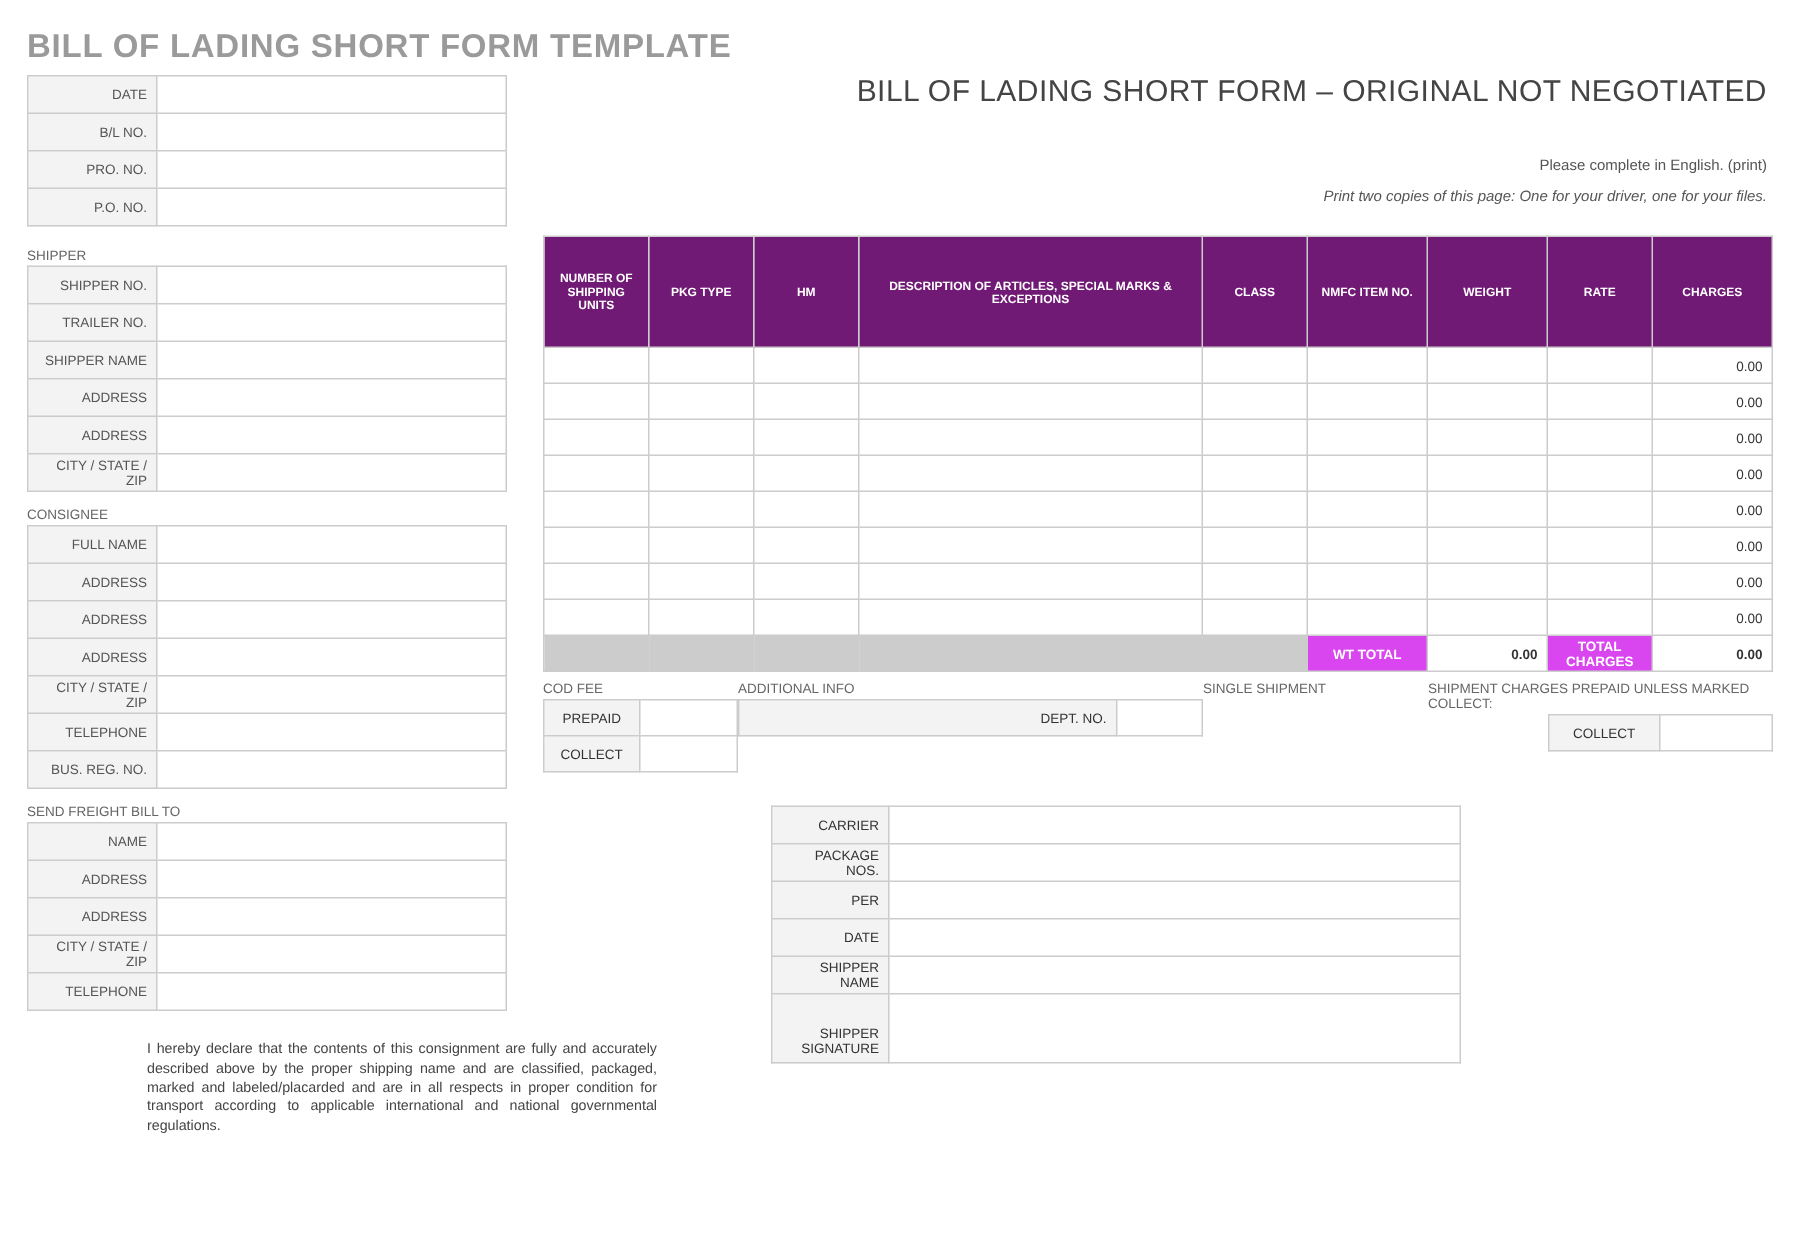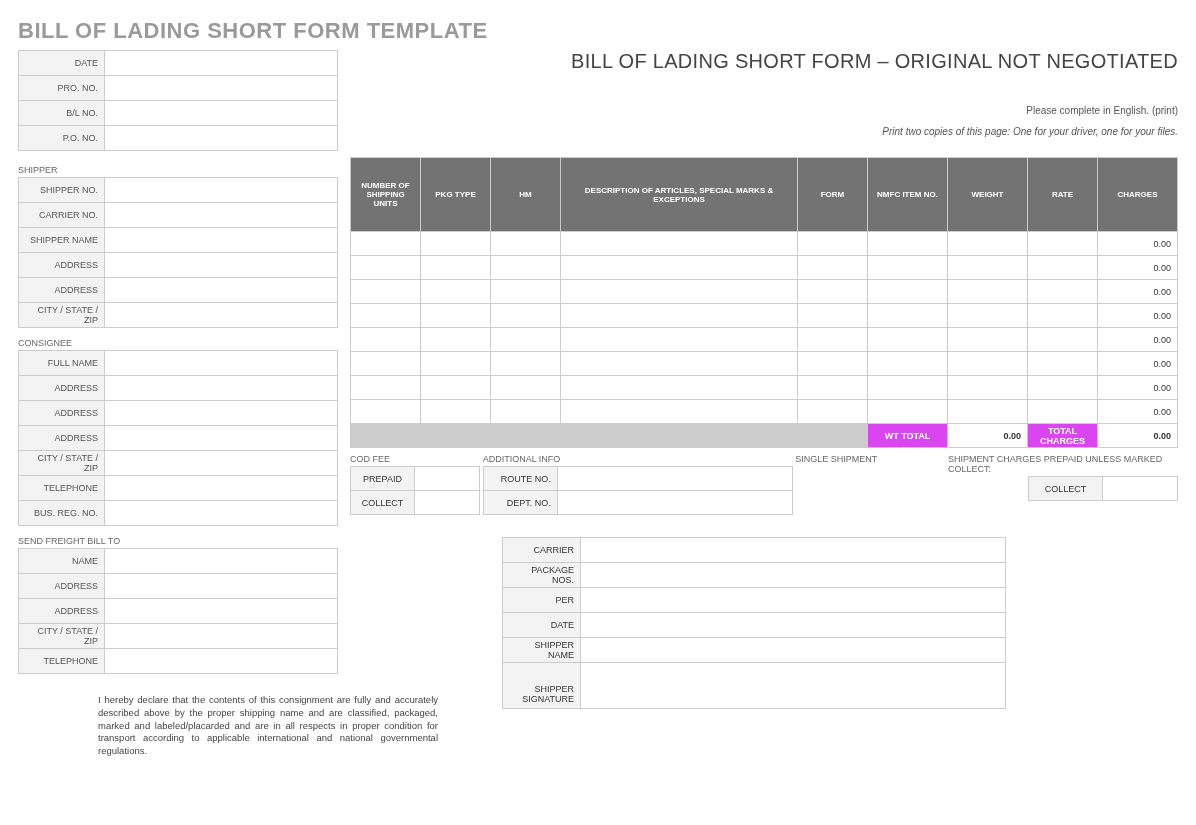--- a/index.html
+++ b/index.html
@@ -57,21 +57,21 @@
     color: #555;
   }
   .kv-table td.value { background: #fff; }
   .section-label {
     font-size: 9px;
     color: #666;
     margin: 10px 0 2px 0;
   }
 
   .items-table th {
-    background: #737373;
+    background: #701a75;
     color: #fff;
     font-size: 8px;
     font-weight: bold;
     padding: 8px 4px;
     border: 1px solid #ccc;
     text-align: center;
     vertical-align: middle;
   }
   .items-table td {
     border: 1px solid #ccc;
@@ -140,41 +140,41 @@
     margin-top: 20px;
     margin-left: 80px;
   }
 
   .special-box {
     border: 1px solid #ccc;
     background: #f3f3f3;
     height: 190px;
     margin-top: 4px;
   }
-  .layout { display: flex; }
+  .layout { display: flex; gap: 12px; }
 </style>
 </head>
 <body>
 
 <div class="page-title">BILL OF LADING SHORT FORM TEMPLATE</div>
 
 <div class="top-row">
   <div class="left-col">
     <table class="kv-table">
       <tbody>
           <tr>
             <td class="label">DATE</td>
             <td class="value"></td>
           </tr>
       <tr>
+            <td class="label">B/L NO.</td>
+            <td class="value"></td>
+          </tr>
+      <tr>
             <td class="label">PRO. NO.</td>
-            <td class="value"></td>
-          </tr>
-      <tr>
-            <td class="label">B/L NO.</td>
             <td class="value"></td>
           </tr>
       <tr>
             <td class="label">P.O. NO.</td>
             <td class="value"></td>
           </tr>
     </tbody>
       </table>
   </div>
   <div class="right-col">
@@ -188,21 +188,21 @@
 
   <div class="left-col">
     <div class="section-label">SHIPPER</div>
     <table class="kv-table">
       <tbody>
           <tr>
             <td class="label">SHIPPER NO.</td>
             <td class="value"></td>
           </tr>
       <tr>
-            <td class="label">CARRIER NO.</td>
+            <td class="label">TRAILER NO.</td>
             <td class="value"></td>
           </tr>
       <tr>
             <td class="label">SHIPPER NAME</td>
             <td class="value"></td>
           </tr>
       <tr>
             <td class="label">ADDRESS</td>
             <td class="value"></td>
           </tr>
@@ -292,21 +292,21 @@
         <col style="width:80px">
           <col style="width:70px">
           <col style="width:80px">
       </colgroup>
       <thead>
         <tr style="height:74px;">
           <th>NUMBER OF SHIPPING UNITS</th>
           <th>PKG TYPE</th>
           <th>HM</th>
           <th>DESCRIPTION OF ARTICLES, SPECIAL MARKS &amp; EXCEPTIONS</th>
-          <th>FORM</th>
+          <th>CLASS</th>
           <th>NMFC ITEM NO.</th>
           <th>WEIGHT</th>
           <th>RATE</th>
           <th>CHARGES</th>
         </tr>
       </thead>
       <tbody>
         <tr>
             <td></td>
             <td></td>
@@ -422,24 +422,20 @@
                 <td class="lbl">COLLECT</td>
                 <td class="val"></td>
               </tr>
         </tbody>
           </table>
       </div>
       <div class="mini-block" style="width:310px;">
         <div class="hdr">ADDITIONAL INFO</div>
         <table class="mini-table">
           <tbody>
-              <tr>
-                <td class="lbl" style="width:74px;text-align:right">ROUTE NO.</td>
-                <td class="val"></td>
-              </tr>
           <tr>
                 <td class="lbl" style="text-align:right">DEPT. NO.</td>
                 <td class="val"></td>
               </tr>
         </tbody>
           </table>
       </div>
       <div class="mini-block" style="width:150px;">
         <div class="hdr">SINGLE SHIPMENT</div>
       </div>
@@ -451,21 +447,21 @@
                 <td class="lbl" style="width:74px">COLLECT</td>
                 <td class="val"></td>
               </tr>
         </tbody>
           </table>
       </div>
     </div>
 
     <div style="display:flex; margin-top:22px; gap:12px;">
       <div style="width:140px;"></div>
-      <div style="width:504px;">
+      <div style="width:460px;">
         <table class="carrier-table">
           <tbody>
               <tr>
                 <td class="lbl">CARRIER</td>
                 <td></td>
               </tr>
           <tr>
                 <td class="lbl">PACKAGE NOS.</td>
                 <td></td>
               </tr>

